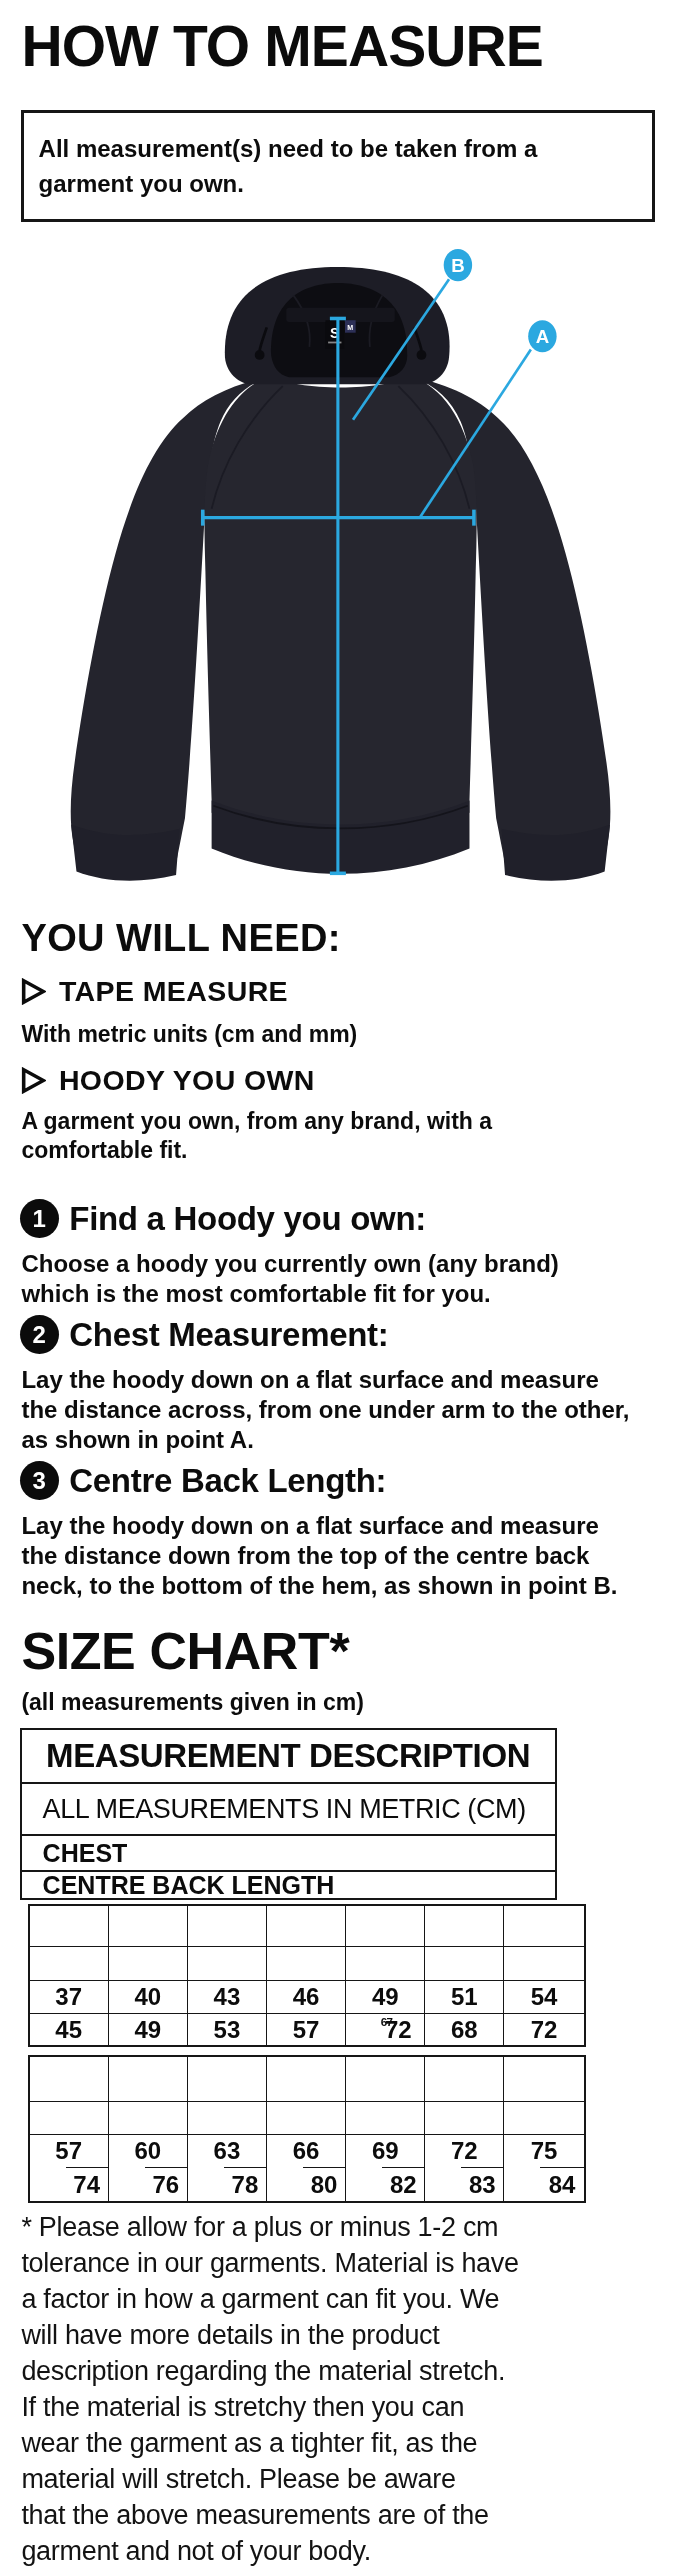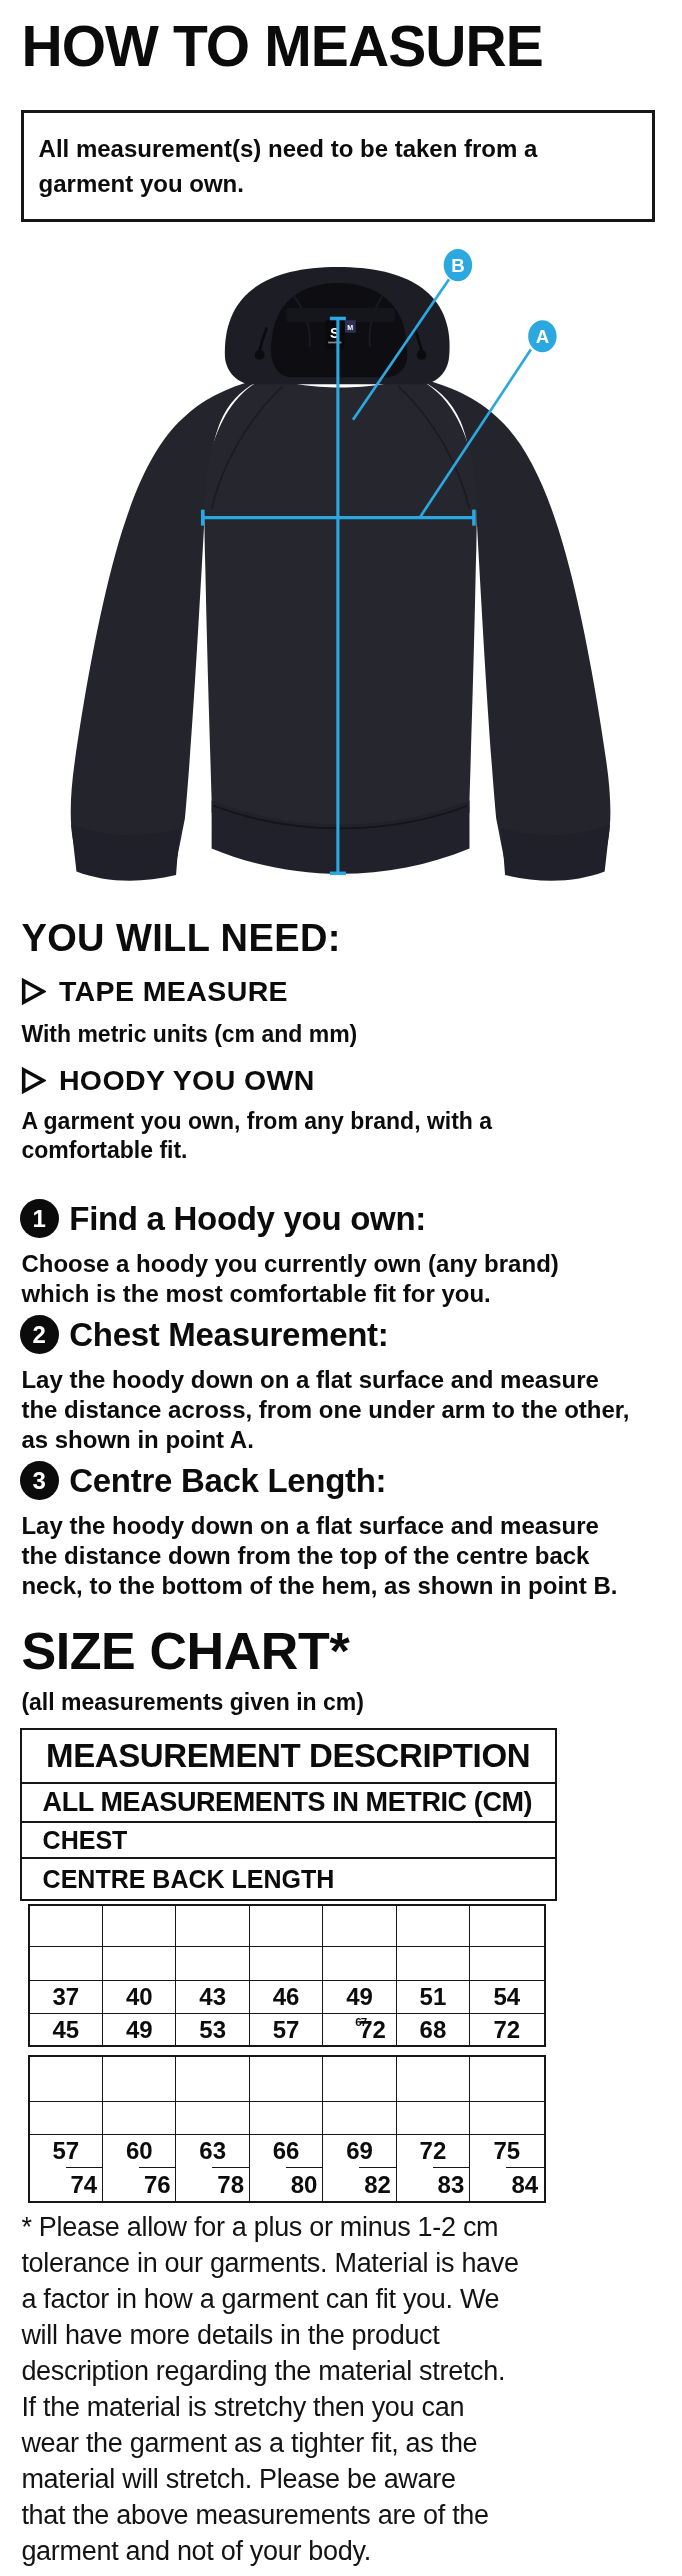--- a/index.html
+++ b/index.html
@@ -26,25 +26,25 @@
   .step-title{font-size:33px;font-weight:800;letter-spacing:-0.3px;}
   .step-body .line{font-size:24px;font-weight:700;line-height:30px;}
 
   .sc-title{left:21.4px;top:1621px;font-size:52px;font-weight:800;letter-spacing:-0.4px;}
   .sc-sub{left:21.4px;top:1689px;font-size:23px;font-weight:700;}
 
   .desc-table{left:19.6px;top:1728px;width:537px;border:2.7px solid #161616;box-sizing:border-box;}
   .desc-table .dt-row{border-top:2.2px solid #161616;display:flex;align-items:center;padding:0 21px;box-sizing:border-box;}
   .desc-table .dt-row:first-child{border-top:none;justify-content:center;}
   .dt-header{height:52px;font-size:33px;font-weight:800;letter-spacing:-0.4px;}
-  .dt-r1{height:39px;font-size:27px;font-weight:700;letter-spacing:-0.4px;}
+  .dt-r1{height:52px;font-size:27px;font-weight:400;letter-spacing:-0.4px;}
   .dt-r2{height:36px;font-size:25px;font-weight:700;}
-  .dt-r3{height:42px;font-size:25px;font-weight:700;}
-
-  .size-table{width:518px;border:2.7px solid #161616;box-sizing:border-box;display:grid;grid-template-columns:repeat(7,1fr);}
+  .dt-r3{height:28px;font-size:25px;font-weight:700;}
+
+  .size-table{width:558px;border:2.7px solid #161616;box-sizing:border-box;display:grid;grid-template-columns:repeat(7,1fr);}
   .size-table .cell{border-right:1.8px solid #161616;border-top:1.8px solid #161616;
        display:flex;align-items:center;justify-content:center;box-sizing:border-box;}
   .size-table .cell:nth-child(7n){border-right:none;}
   .size-table .cell.r0{border-top:none;font-size:25px;font-weight:700;}
   .st1{left:27.6px;top:1904px;}
   .st2{left:27.6px;top:2055px;}
   .st1 .cell.r0{height:40px;} .st1 .cell.r1{height:34px;} .st1 .cell.r2{height:33px;} .st1 .cell.r3{height:32px;}
   .st2 .cell.r0{height:44px;} .st2 .cell.r1{height:33px;} .st2 .cell.r2{height:33px;} .st2 .cell.r3{height:34px;margin-left:36px;}
   .size-table .val{font-size:24px;font-weight:600;}
   .size-table .artifact{font-size:11.6px;font-weight:600;position:relative;top:-8px;margin-right:-7.1px;letter-spacing:-0.9px;margin-left:22px;}

